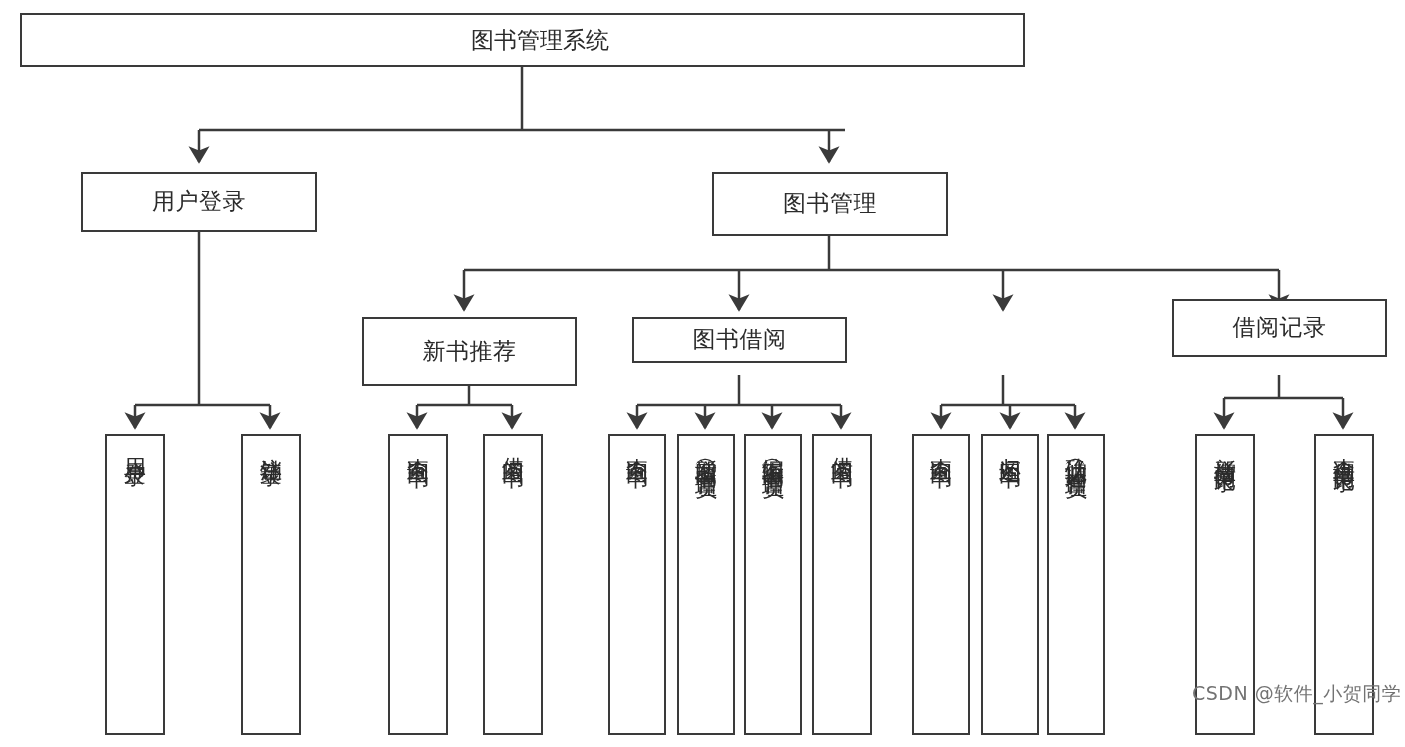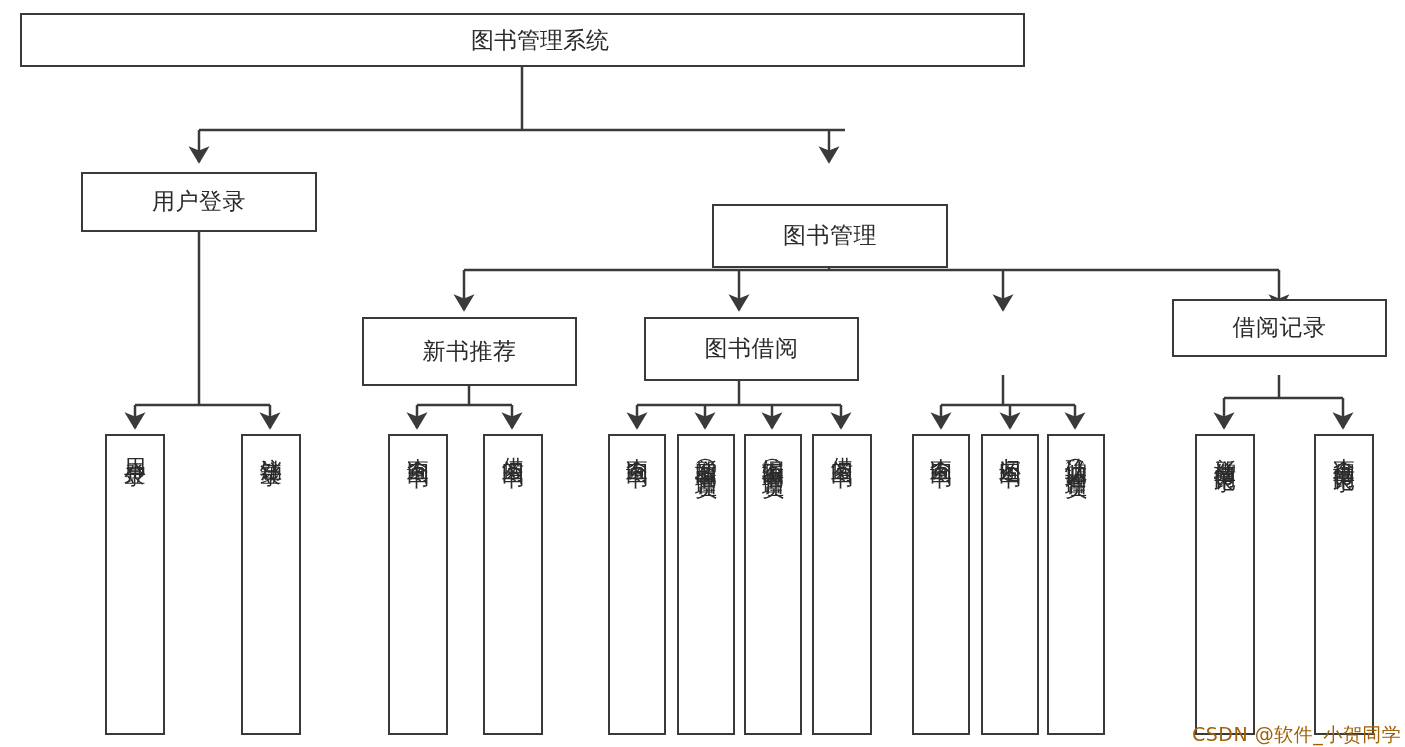--- a/index.html
+++ b/index.html
@@ -56,23 +56,23 @@
     -webkit-writing-mode: vertical-rl;
     font-size: 22px;
     letter-spacing: 3px;
     line-height: 1;
     color: #2b2b2b;
     white-space: nowrap;
   }
   .watermark {
     position: absolute;
     left: 1192px;
-    top: 722px;
+    top: 681px;
     font-size: 19px;
-    color: #a16207;
+    color: #737373;
     white-space: nowrap;
     letter-spacing: 0.5px;
   }
 </style>
 </head>
 <body>
 
 <div id="canvas">
 
   <svg class="lines" viewBox="0 0 1405 747" xmlns="http://www.w3.org/2000/svg">
@@ -125,28 +125,28 @@
     </g>
   </svg>
 
   <div class="node root" style="left:20px; top:13px; width:1005px; height:54px;">
     <span>图书管理系统</span>
   </div>
 
   <div class="node horiz" style="left:81px; top:172px; width:236px; height:60px;">
     <span>用户登录</span>
   </div>
-  <div class="node horiz" style="left:712px; top:172px; width:236px; height:64px;margin-top:32px;">
+  <div class="node horiz" style="left:712px; top:172px; width:236px; height:64px;">
     <span>图书管理</span>
   </div>
 
   <div class="node horiz" style="left:362px; top:317px; width:215px; height:69px;">
     <span>新书推荐</span>
   </div>
-  <div class="node horiz" style="left:632px; top:317px; width:215px; height:64px;margin-left:12px;">
+  <div class="node horiz" style="left:632px; top:317px; width:215px; height:46px;">
     <span>图书借阅</span>
   </div>
   <div class="node horiz" style="left:1172px; top:299px; width:215px; height:58px;">
     <span>借阅记录</span>
   </div>
 
   <div class="node leaf" style="left:105px; top:434px; width:60px; height:301px;">
     <span class="vtext">用户登录</span>
   </div>
   <div class="node leaf" style="left:241px; top:434px; width:60px; height:301px;">

